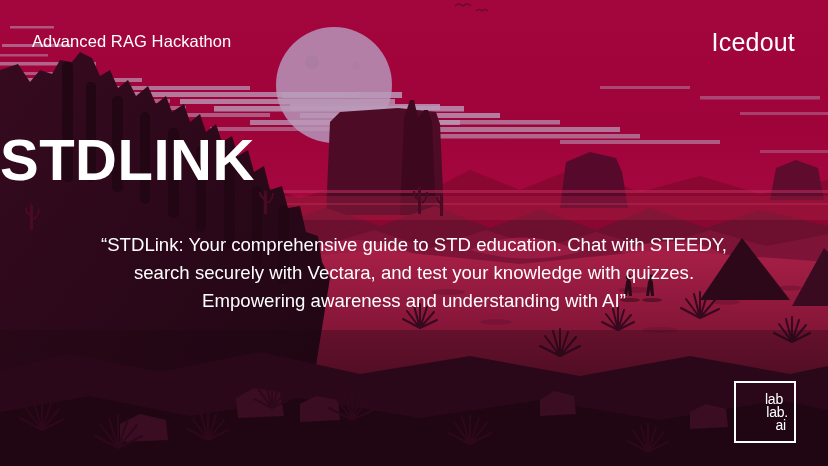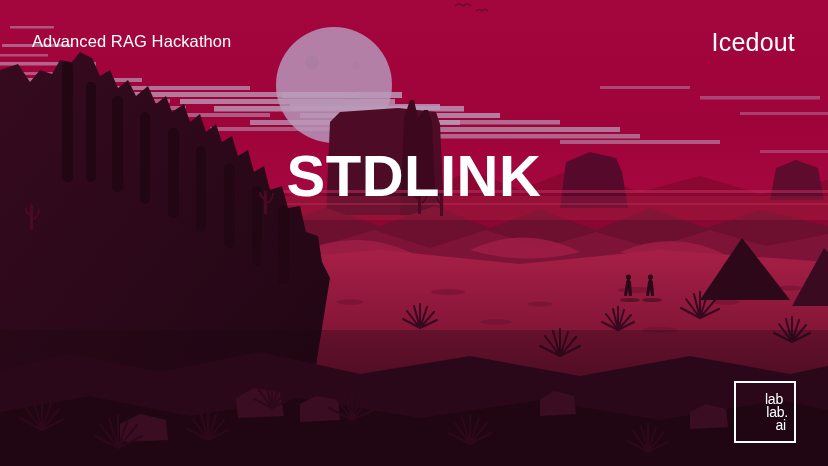--- a/index.html
+++ b/index.html
@@ -54,27 +54,26 @@
     color: #ffffff;
     letter-spacing: 0.2px;
     white-space: nowrap;
   }
 
   .project-title {
     position: absolute;
     left: 0;
     right: 0;
     top: 131px;
-    text-align: center;
+    text-align: left;
     font-size: 58px;
     font-weight: bold;
     color: #ffffff;
     letter-spacing: 0.5px;
     line-height: 1;
-    margin-top: 16px;
   }
 
   .project-desc {
     position: absolute;
     left: 50%;
     transform: translateX(-50%);
     top: 231px;
     width: 645px;
     text-align: center;
     font-size: 18.6px;
@@ -340,20 +339,21 @@
   </svg>
 
   <div id="overlay">
 
     <div class="hack-label">Advanced RAG Hackathon</div>
 
     <div class="team-label">Icedout</div>
 
     <div class="project-title">STDLINK</div>
 
+    <div class="project-desc">“STDLink: Your comprehensive guide to STD education. Chat with STEEDY, search securely with Vectara, and test your knowledge with quizzes. Empowering awareness and understanding with AI”</div>
 
     <div class="logo-box">
       <div class="logo-stack">
         <span class="logo-line l1">lab</span>
         <span class="logo-line l2">lab.</span>
         <span class="logo-line l3">ai</span>
       </div>
     </div>
 
   </div>

